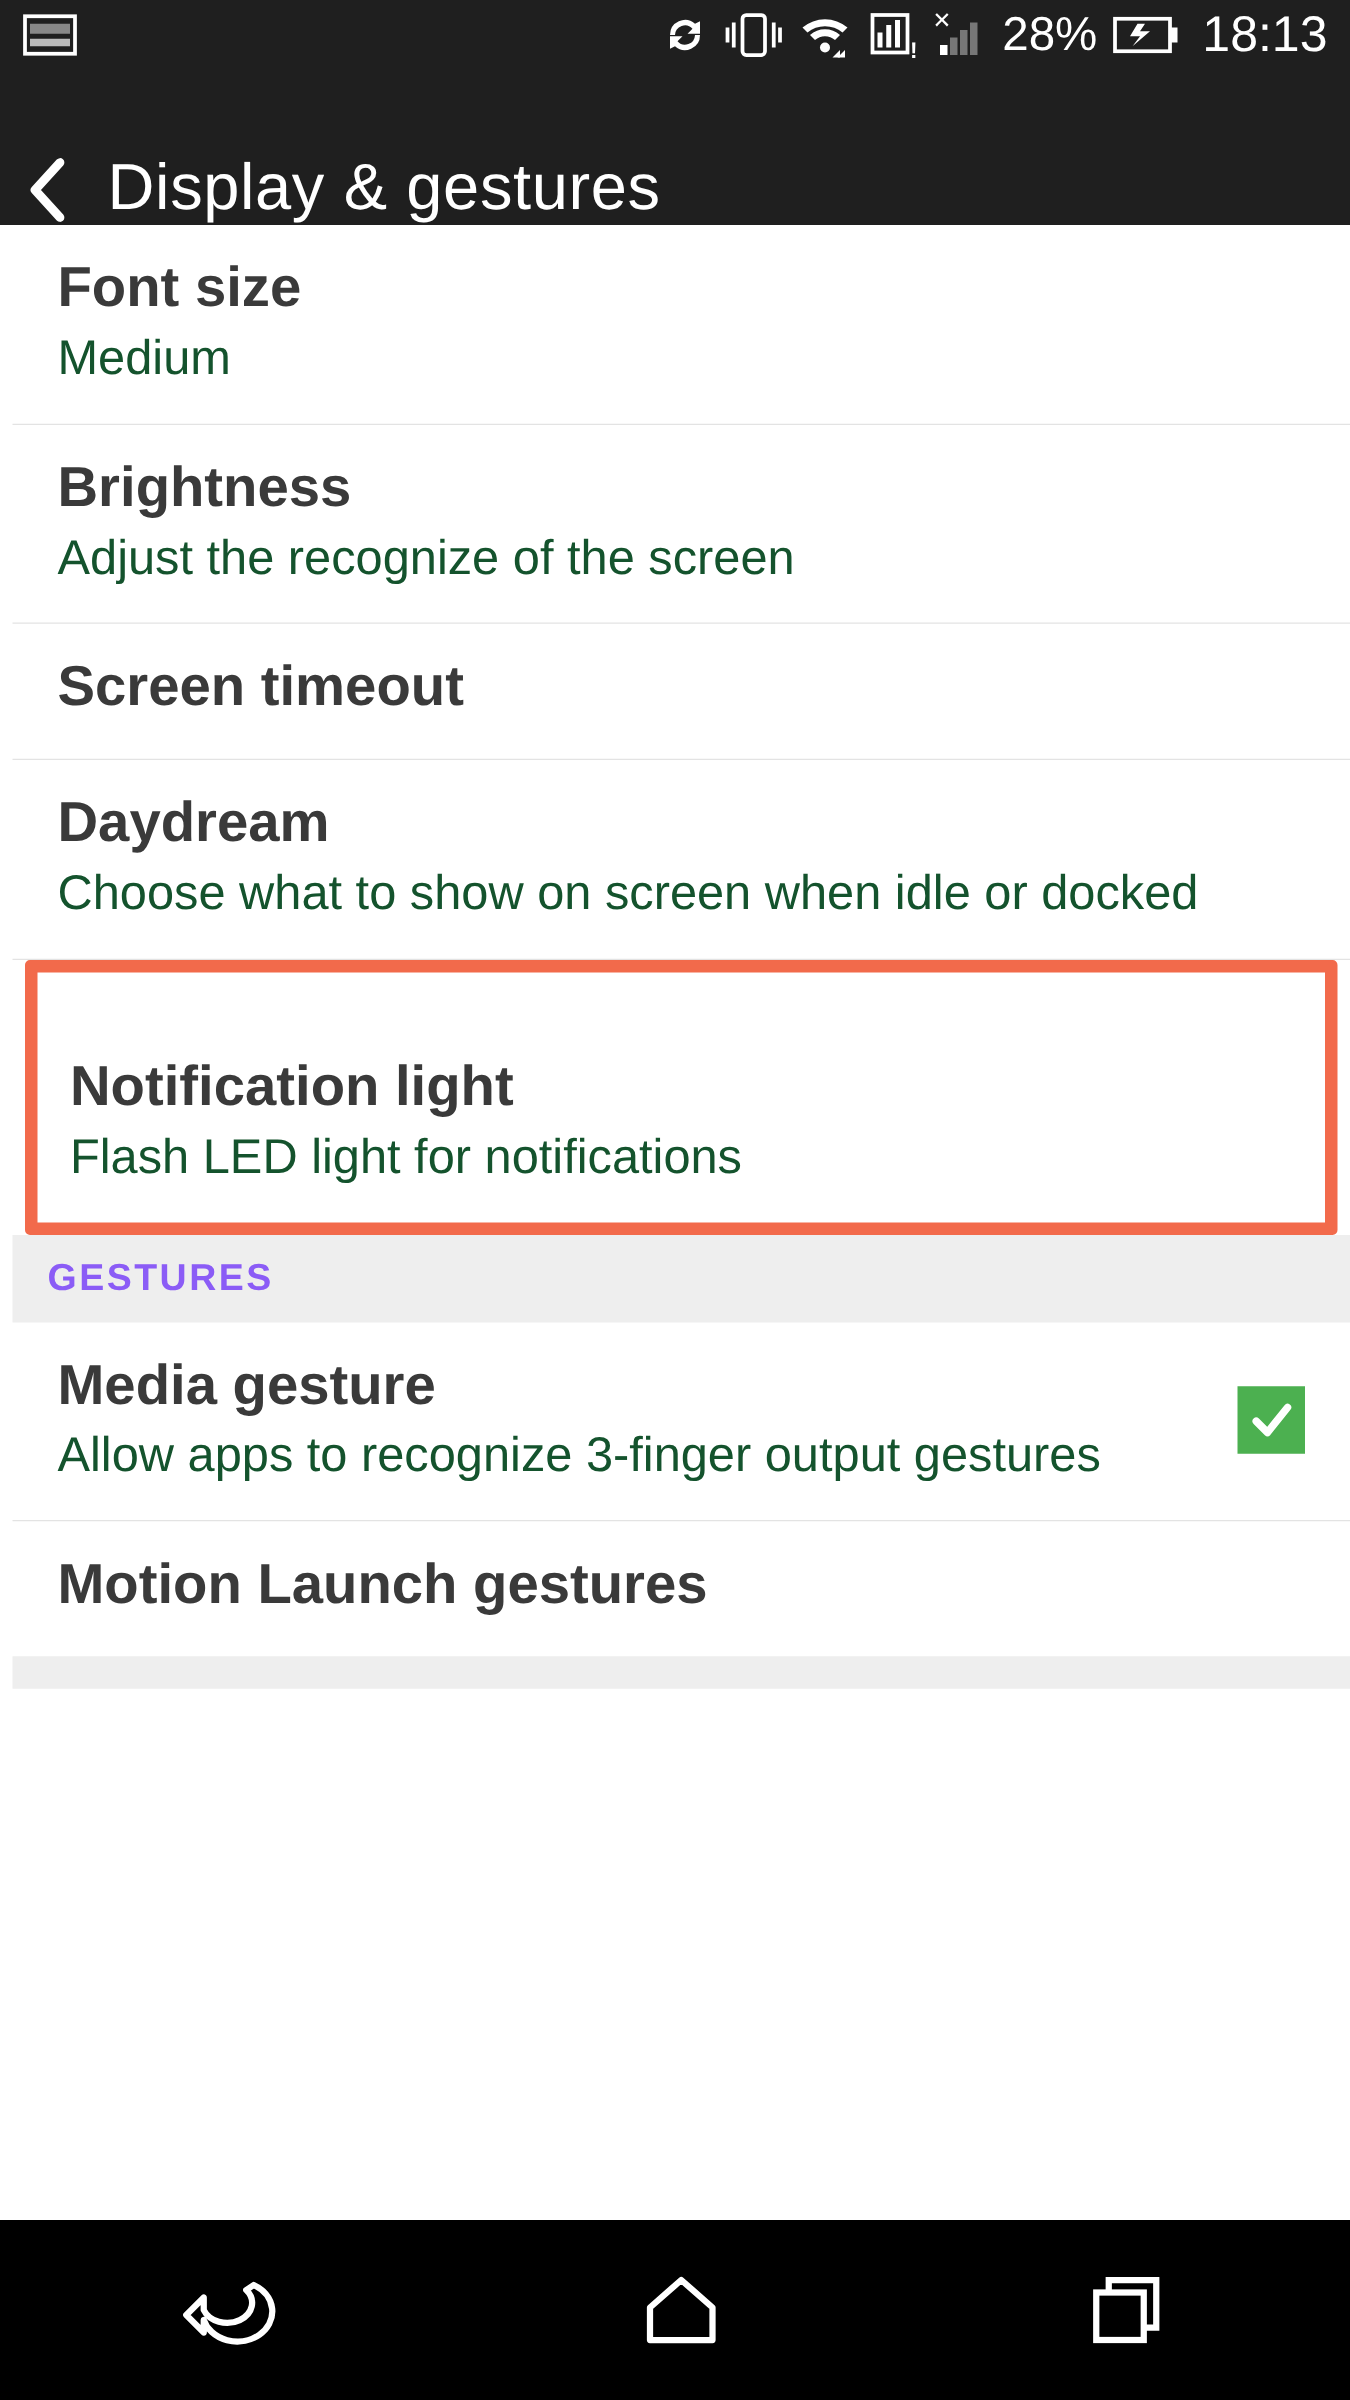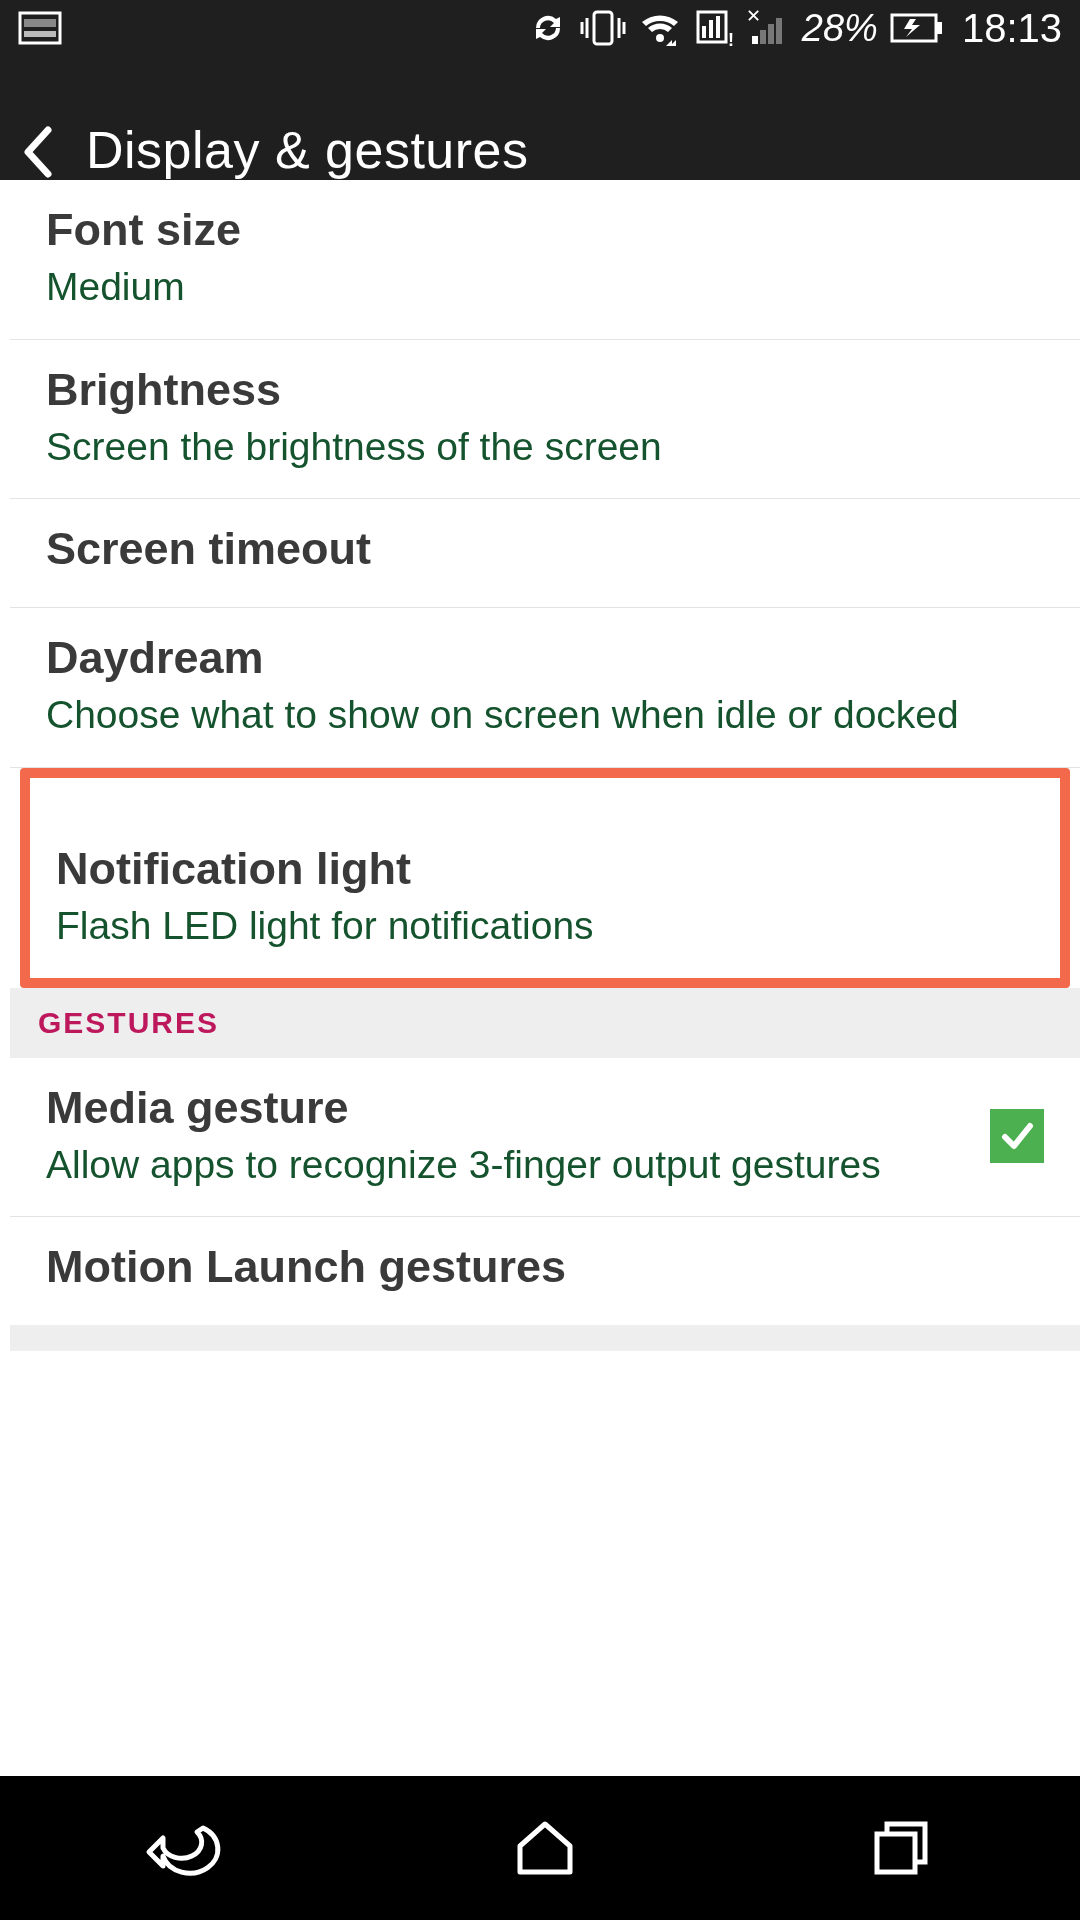--- a/index.html
+++ b/index.html
@@ -54,21 +54,21 @@
   line-height: 1.3;
 }
 .highlight-box {
   border: 10px solid #f26a4b;
   border-radius: 4px;
   margin: 0 10px 0 10px;
 }
 .highlight-box .item { border-bottom: none; padding-left: 26px; margin-top: 41px; }
 .section-header {
   background: #eeeeee;
-  color: #be185d;
+  color: #8b5cf6;
   font-size: 30px;
   font-weight: 700;
   letter-spacing: 2px;
   padding: 18px 28px 18px 28px;
 }
 .checkbox {
   width: 54px; height: 54px;
   background: #4cb050;
   display: inline-flex;
   align-items: center;
@@ -79,21 +79,21 @@
 .nav-bar {
   position: absolute;
   bottom: 0; left: 0; right: 0;
   height: 144px;
   background: #000;
   display: flex;
   align-items: center;
   justify-content: space-around;
 }
 .nav-btn { display: inline-flex; }
-.battery-text { font-size: 38px; font-weight: 400; font-style: italic; }
+.battery-text { font-size: 38px; font-weight: 400; }
 .clock-text { font-size: 40px; font-weight: 400; margin-left: 6px; }
 </style>
 </head>
 <body>
 
 <div class="status-bar">
   <div class="status-left">
     <span class="status-icon">
       <svg width="44" height="34" viewBox="0 0 44 34">
           <rect x="2" y="2" width="40" height="30" stroke="#fff" stroke-width="3" fill="none"></rect>
@@ -171,21 +171,21 @@
   <div class="item">
     <div class="item-text">
       <div class="item-title">Font size</div>
       <div class="item-subtitle">Medium</div>
     </div>
   </div>
 
   <div class="item">
     <div class="item-text">
       <div class="item-title">Brightness</div>
-      <div class="item-subtitle">Screen the brightness of the screen</div>
+      <div class="item-subtitle">Adjust the recognize of the screen</div>
     </div>
   </div>
 
   <div class="item">
     <div class="item-text">
       <div class="item-title">Screen timeout</div>
     </div>
   </div>
 
   <div class="item">

